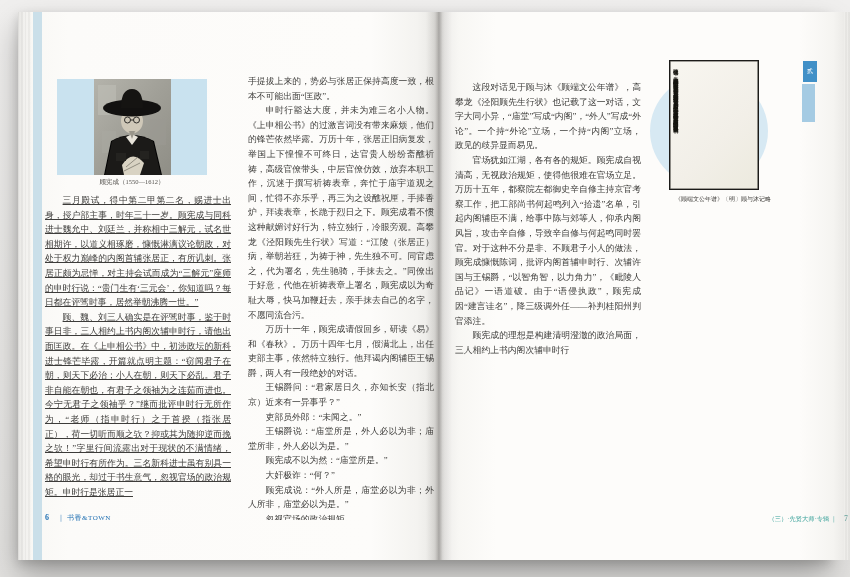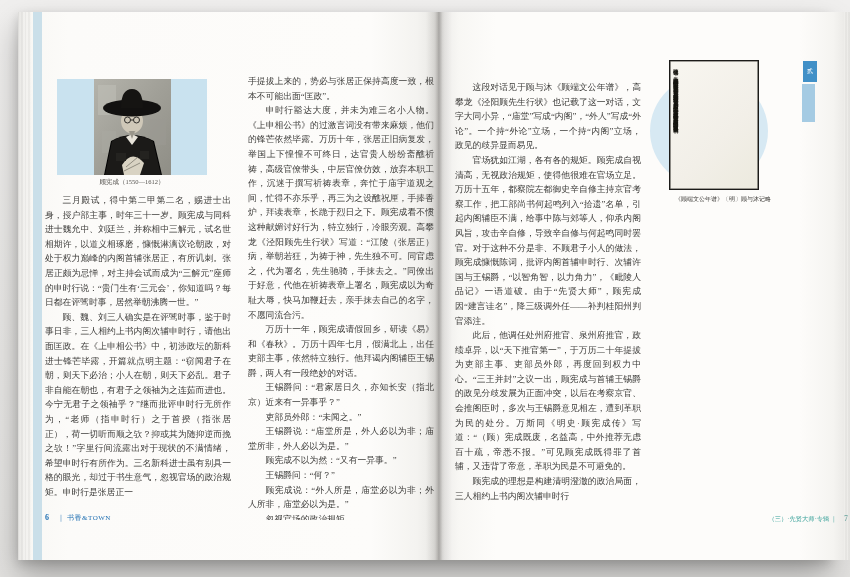--- a/index.html
+++ b/index.html
@@ -44,21 +44,21 @@
     font-size:8.8px;line-height:14.6px;overflow:hidden;
     font-family:"Liberation Serif","DejaVu Serif",serif;
   }
   .col p.para{margin:0;text-indent:2em;}
   .col p.para.cont{text-indent:0;}
 
   
   .portrait-block{position:absolute;left:39px;top:67px;width:150px;height:96px;background:#c9e2ef;}
   .portrait-photo{position:absolute;left:37px;top:0;width:77px;height:96px;overflow:hidden;}
   .portrait-caption{position:absolute;left:39px;top:166px;width:150px;text-align:center;font-size:6.5px;color:#55534f;}
-  .lp-col1{left:27px;top:181px;width:186px;height:330px;}
+  .lp-col1{left:27px;top:181px;width:186px;height:330px;text-decoration:underline;}
   .lp-col2{left:230px;top:62px;width:186px;height:446px;}
   .footer-left{position:absolute;left:27px;top:501px;font-size:7px;color:#1f6fb2;letter-spacing:.5px;}
   .footer-left .pnum{font-size:8px;font-weight:bold;margin-right:8px;color:#1f6fb2;}
 
   
   .rp-col1{left:17px;top:68px;width:186px;height:442px;}
   .rp-col2{left:199px;top:198px;width:188px;height:312px;}
   .figure-circle{position:absolute;left:212px;top:62px;width:118px;height:114px;border-radius:50%;background:#d7e9f3;}
   .figure-book{
     position:absolute;left:231px;top:48px;width:88px;height:128px;
@@ -136,22 +136,22 @@
           <p class="para">三月殿试，得中第二甲第二名，赐进士出身，授户部主事，时年三十一岁。顾宪成与同科进士魏允中、刘廷兰，并称相中三解元，试名世相期许，以道义相琢磨，慷慨淋漓议论朝政，对处于权力巅峰的内阁首辅张居正，有所讥刺。张居正颇为忌惮，对主持会试而成为“三解元”座师的申时行说：“贵门生有‘三元会’，你知道吗？每日都在评骘时事，居然举朝沸腾一世。”</p>
           <p class="para">顾、魏、刘三人确实是在评骘时事，鉴于时事日非，三人相约上书内阁次辅申时行，请他出面匡政。在《上申相公书》中，初涉政坛的新科进士锋芒毕露，开篇就点明主题：“窃闻君子在朝，则天下必治；小人在朝，则天下必乱。君子非自能在朝也，有君子之领袖为之连茹而进也。今宁无君子之领袖乎？”继而批评申时行无所作为，“老师（指申时行）之于首揆（指张居正），荷一切听而顺之欤？抑或其为随抑逆而挽之欤！”字里行间流露出对于现状的不满情绪，希望申时行有所作为。三名新科进士虽有别具一格的眼光，却过于书生意气，忽视官场的政治规矩。申时行是张居正一</p>
         </div>
       <div class="col lp-col2">
           <p class="para cont">手提拔上来的，势必与张居正保持高度一致，根本不可能出面“匡政”。</p>
           <p class="para">申时行豁达大度，并未为难三名小人物。《上申相公书》的过激言词没有带来麻烦，他们的锋芒依然毕露。万历十年，张居正旧病复发，举国上下惶惶不可终日，达官贵人纷纷斋醮祈祷，高级官僚带头，中层官僚仿效，放弃本职工作，沉迷于撰写祈祷表章，奔忙于庙宇道观之间，忙得不亦乐乎，再三为之设醮祝厘，手捧香炉，拜读表章，长跪于烈日之下。顾宪成看不惯这种献媚讨好行为，特立独行，冷眼旁观。高攀龙《泾阳顾先生行状》写道：“江陵（张居正）病，举朝若狂，为祷于神，先生独不可。同官虑之，代为署名，先生驰骑，手抹去之。”同僚出于好意，代他在祈祷表章上署名，顾宪成以为奇耻大辱，快马加鞭赶去，亲手抹去自己的名字，不愿同流合污。</p>
           <p class="para">万历十一年，顾宪成请假回乡，研读《易》和《春秋》。万历十四年七月，假满北上，出任吏部主事，依然特立独行。他拜谒内阁辅臣王锡爵，两人有一段绝妙的对话。</p>
           <p class="para">王锡爵问：“君家居日久，亦知长安（指北京）近来有一异事乎？”</p>
           <p class="para">吏部员外郎：“未闻之。”</p>
           <p class="para">王锡爵说：“庙堂所是，外人必以为非；庙堂所非，外人必以为是。”</p>
-          <p class="para">顾宪成不以为然：“又有一异事。”</p>
-          <p class="para">王锡爵问：“何？”</p>
+          <p class="para">顾宪成不以为然：“庙堂所是。”</p>
+          <p class="para">大奸极诈：“何？”</p>
           <p class="para">顾宪成说：“外人所是，庙堂必以为非；外人所非，庙堂必以为是。”</p>
           <p class="para">忽视官场的政治规矩。</p>
         </div>
 
       <div class="footer-left">
         <span class="pnum">6</span><span>｜ 书香&amp;TOWN</span>
       </div>
     </div>
 
     <div class="page page-right">
@@ -159,22 +159,21 @@
       <div class="figure-book">
         <div class="vtext">顾端文公年谱　先生讳宪成字叔时别号泾阳学者称泾阳先生南直隶常州府无锡县人也嘉靖二十九年八月初七日生资性绝人幼即有志圣学万历四年举乡试第一八年成进士授户部主事历吏部文选司郎中三十二年偕高攀龙重建东林书院讲学其中朝士慕其风者多遥相应和海内学者闻风响附讲习之余往往讽议朝政裁量人物</div>
       </div>
       <div class="figure-caption">《顾端文公年谱》〔明〕顾与沐记略</div>
 
       <div class="tab-dark">贰</div>
       <div class="tab-light"></div>
 
       <div class="col rp-col1">
           <p class="para">这段对话见于顾与沐《顾端文公年谱》，高攀龙《泾阳顾先生行状》也记载了这一对话，文字大同小异，“庙堂”写成“内阁”，“外人”写成“外论”。一个持“外论”立场，一个持“内阁”立场，政见的歧异显而易见。</p>
-          <p class="para">官场犹如江湖，各有各的规矩。顾宪成自视清高，无视政治规矩，使得他很难在官场立足。万历十五年，都察院左都御史辛自修主持京官考察工作，把工部尚书何起鸣列入“拾遗”名单，引起内阁辅臣不满，给事中陈与郊等人，仰承内阁风旨，攻击辛自修，导致辛自修与何起鸣同时罢官。对于这种不分是非、不顾君子小人的做法，顾宪成慷慨陈词，批评内阁首辅申时行、次辅许国与王锡爵，“以智角智，以力角力”，《毗陵人品记》一语道破。由于“先贤大师”，顾宪成因“建言诖名”，降三级调外任——补判桂阳州判官添注。</p>
-          <p class="para">此后，他调任处州府推官、泉州府推官，政绩卓异，以“天下推官第一”，于万历二十年提拔为吏部主事、吏部员外郎，再度回到权力中心。“三王并封”之议一出，顾宪成与首辅王锡爵的政见分歧发展为正面冲突，以后在考察京官、会推阁臣时，多次与王锡爵意见相左，遭到革职为民的处分。万斯同《明史·顾宪成传》写道：“（顾）宪成既废，名益高，中外推荐无虑百十疏，帝悉不报。”可见顾宪成既得罪了首辅，又违背了帝意，革职为民是不可避免的。</p>
+          <p class="para">官场犹如江湖，各有各的规矩。顾宪成自视清高，无视政治规矩，使得他很难在官场立足。万历十五年，都察院左都御史辛自修主持京官考察工作，把工部尚书何起鸣列入“拾遗”名单，引起内阁辅臣不满，给事中陈与郊等人，仰承内阁风旨，攻击辛自修，导致辛自修与何起鸣同时罢官。对于这种不分是非、不顾君子小人的做法，顾宪成慷慨陈词，批评内阁首辅申时行、次辅许国与王锡爵，“以智角智，以力角力”，《毗陵人品记》一语道破。由于“语侵执政”，顾宪成因“建言诖名”，降三级调外任——补判桂阳州判官添注。</p>
           <p class="para">顾宪成的理想是构建清明澄澈的政治局面，三人相约上书内阁次辅申时行</p>
         </div>
       <div class="col rp-col2">
         </div>
 
       <div class="footer-right">
         <span>（三）·先贤大师·专辑 ｜</span><span class="pnum">7</span>
       </div>
     </div>
 

